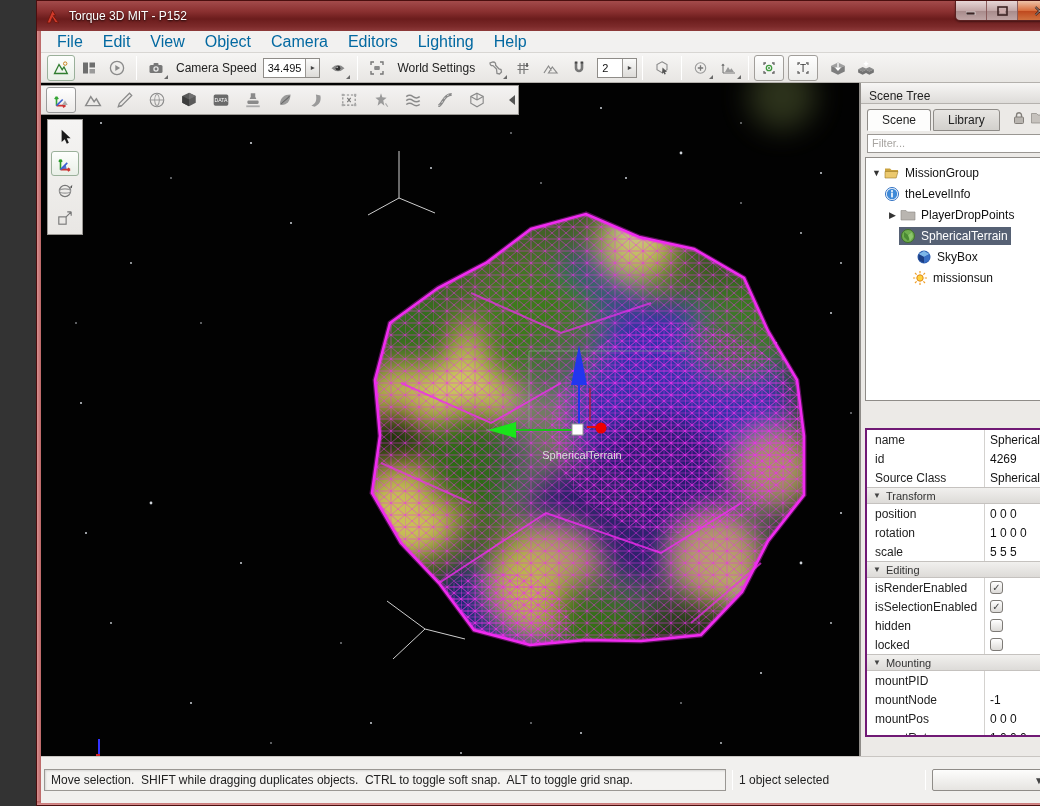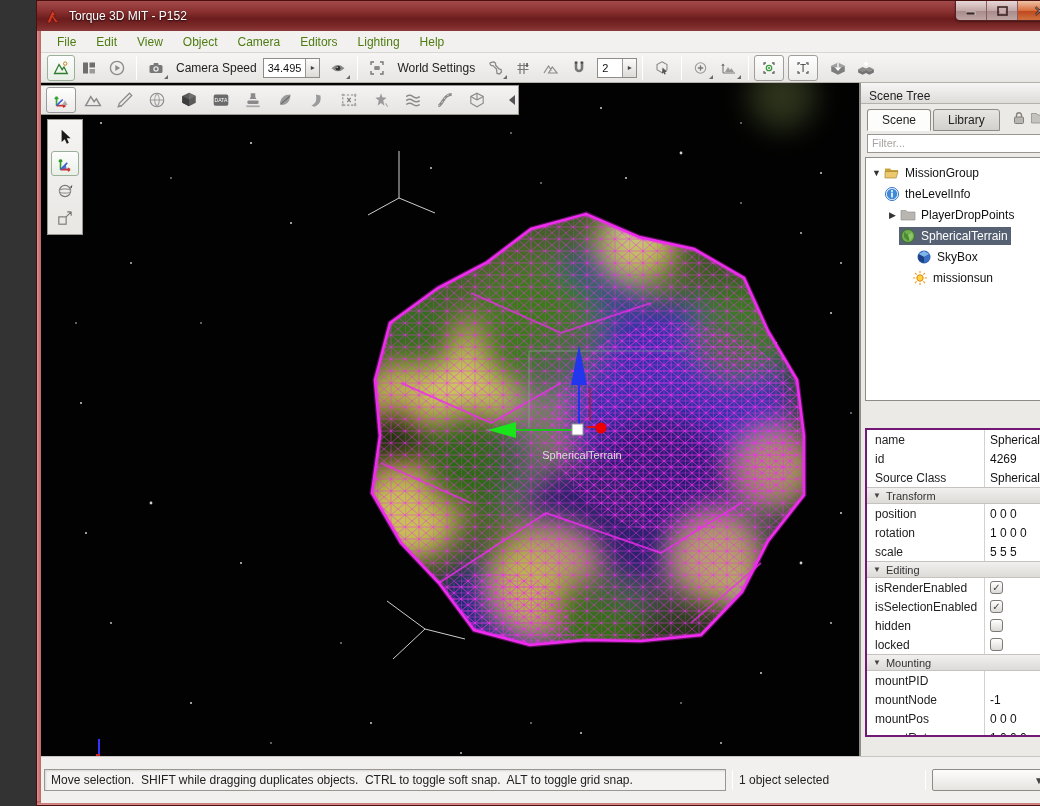--- a/index.html
+++ b/index.html
@@ -18,21 +18,21 @@
   .win-btn.close{width:42px;border-right:none;background:linear-gradient(180deg,#eec2a8,#d96f3f 50%,#bf4a1f 55%,#d0713f);}
   
   .frame{position:absolute;background:linear-gradient(90deg,#d99090,#bb6666);}
   .frame.l{top:30px;left:0;width:4px;bottom:0;}
   .frame.r{top:30px;right:0;width:4px;bottom:0;background:linear-gradient(90deg,#bb6666,#d99090);}
   .frame.b{left:0;right:0;bottom:0;height:4px;background:linear-gradient(180deg,#b55f5f,#d99090);}
   .content{position:absolute;top:30px;left:4px;width:1032px;height:772px;background:#f1f0ee;}
   
   .menubar{position:absolute;top:0;left:0;right:0;height:22px;background:#f2f1f0;border-bottom:1px solid #d8d6d3;
     display:flex;align-items:center;padding-left:6px;}
-  .menu-item{font-size:12px;color:#4d7c0f;padding:3px 10px;}
+  .menu-item{font-size:16px;color:#0369a1;padding:3px 10px;}
   
   .toolbar1{position:absolute;top:22px;left:0;right:12px;height:30px;
     background:linear-gradient(180deg,#f6f5f4,#e8e6e3);border-bottom:1px solid #b3b0ac;
     display:flex;align-items:center;padding-left:6px;}
   .tb-btn{position:relative;width:28px;height:26px;display:flex;align-items:center;justify-content:center;flex:none;}
   .tb-btn.sel{border:1px solid #9ab09a;border-radius:3px;background:linear-gradient(180deg,#fdfefd,#e9efe7);}
   .tb-btn.boxed{border:1px solid #a19e9a;border-radius:3px;background:linear-gradient(180deg,#fefefe,#ececea);width:30px;}
   .sep{width:1px;height:24px;background:#c2bfbb;border-right:1px solid #fff;margin:0 5px;flex:none;}
   .tb-label{font-size:12px;color:#222;margin:0 6px;white-space:nowrap;}
   .tb-field{display:flex;flex:none;height:20px;border:1px solid #8f8c88;background:#fff;align-items:center;}

